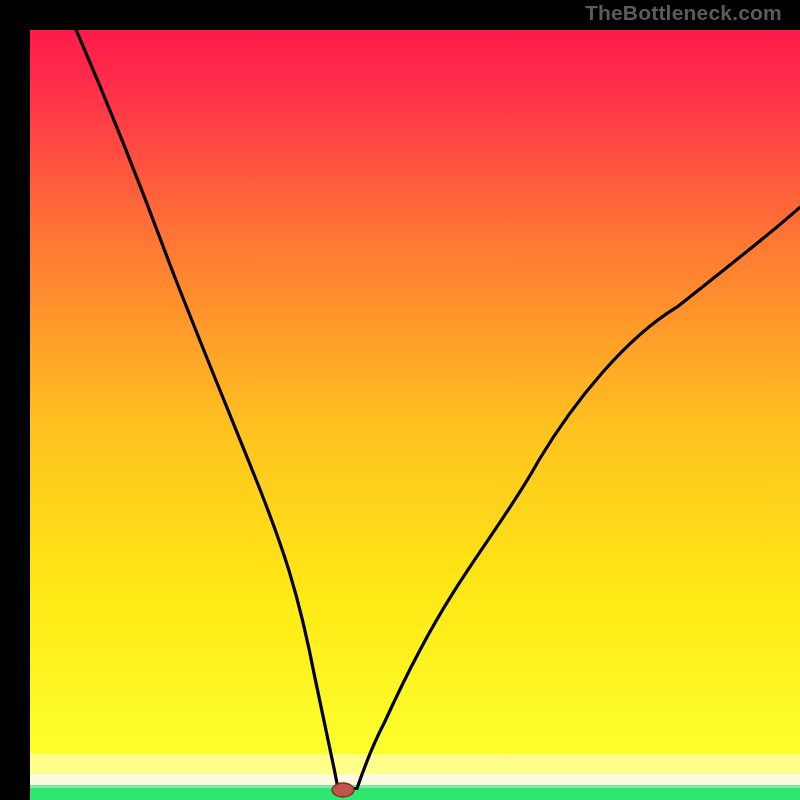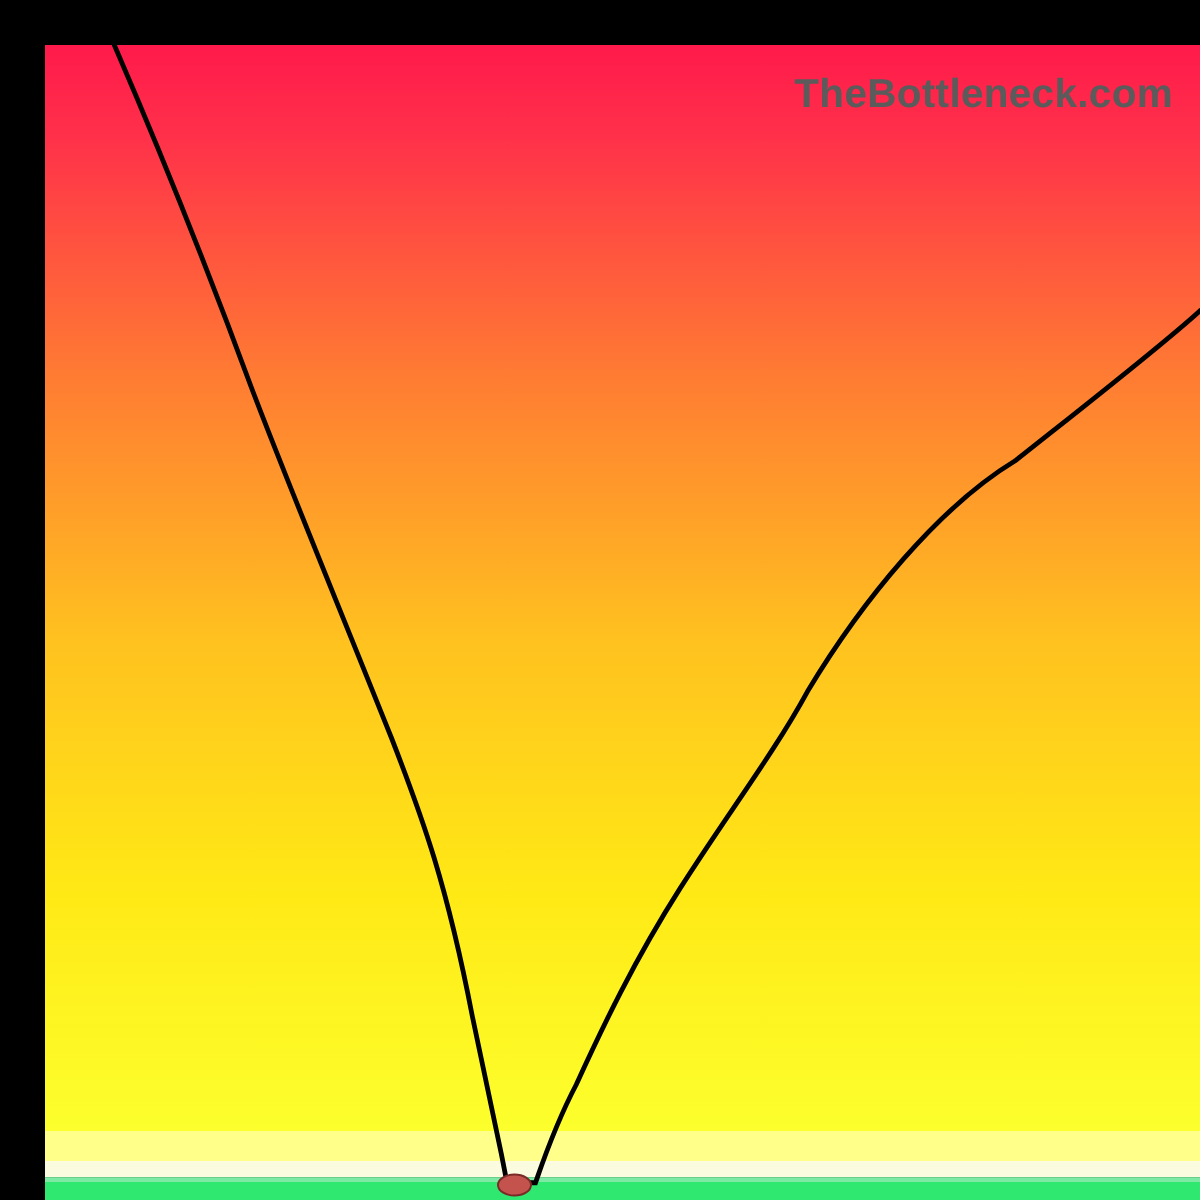--- a/index.html
+++ b/index.html
@@ -24,24 +24,23 @@
     left: 15px;
     top: 15px;
     width: 770px;
     height: 770px;
   }
   .watermark {
     position: absolute;
     top: 1px;
     right: 18px;
     color: #5b5b5b;
-    font-size: 27px;
+    font-size: 21px;
     letter-spacing: 0.2px;
     font-weight: 560;
-    margin-top: 46px;
   }
   svg { display: block; }
 </style>
 </head>
 <body>
 
 <div class="frame">
   <svg class="plot-area" width="770" height="770" viewBox="0 0 770 770">
     <defs>
       <linearGradient id="bgGrad" x1="0" y1="0" x2="0" y2="1">

